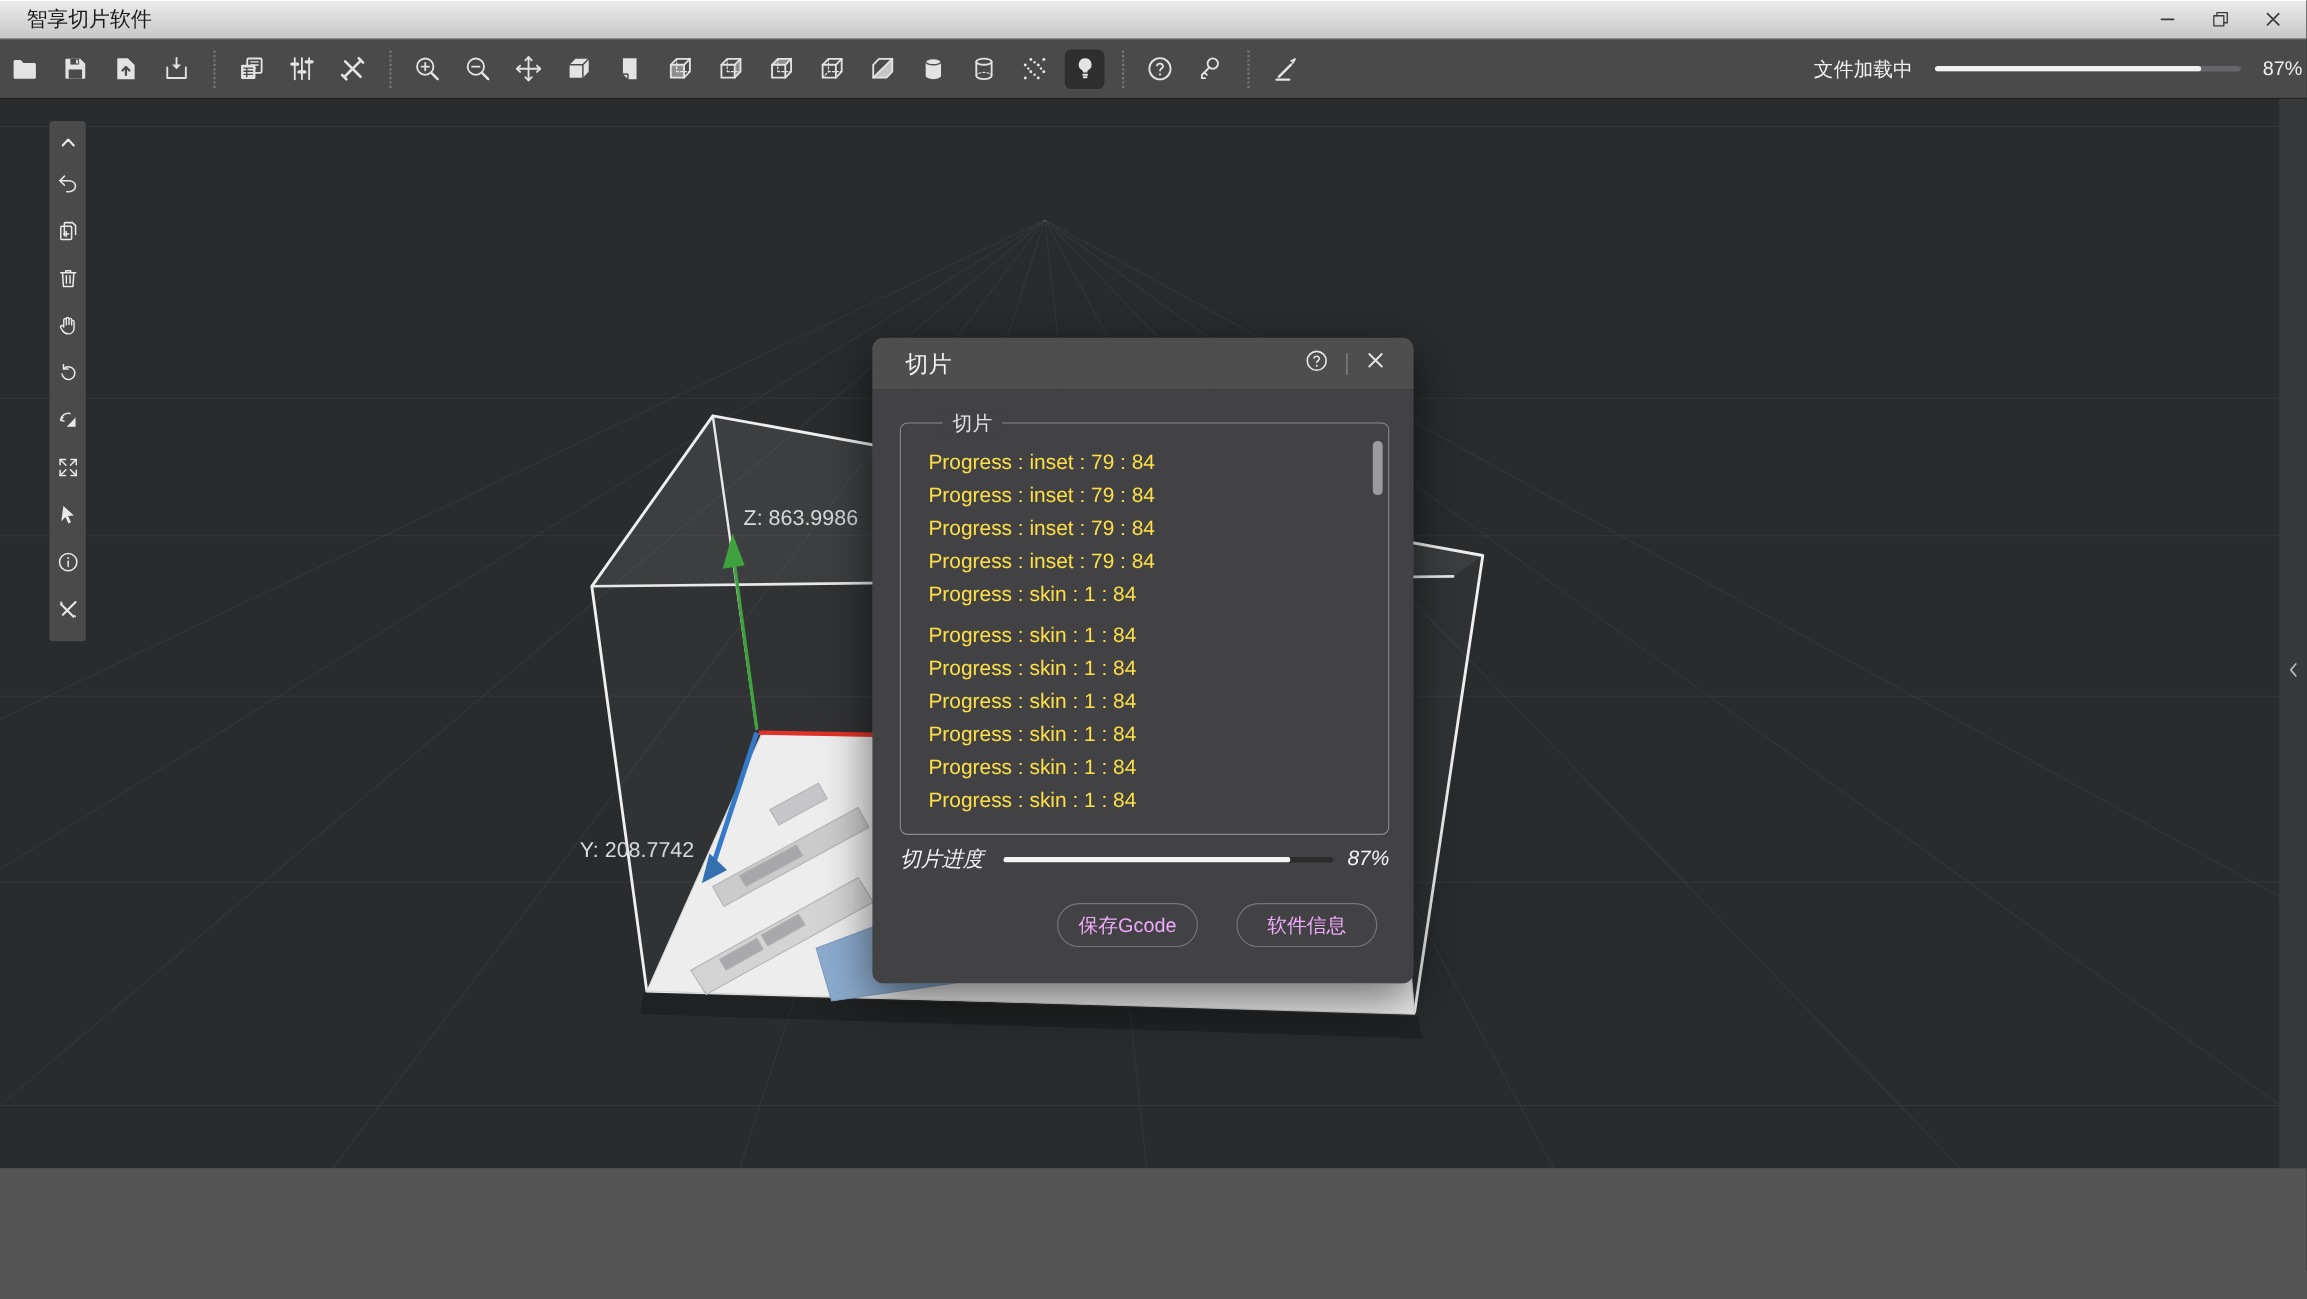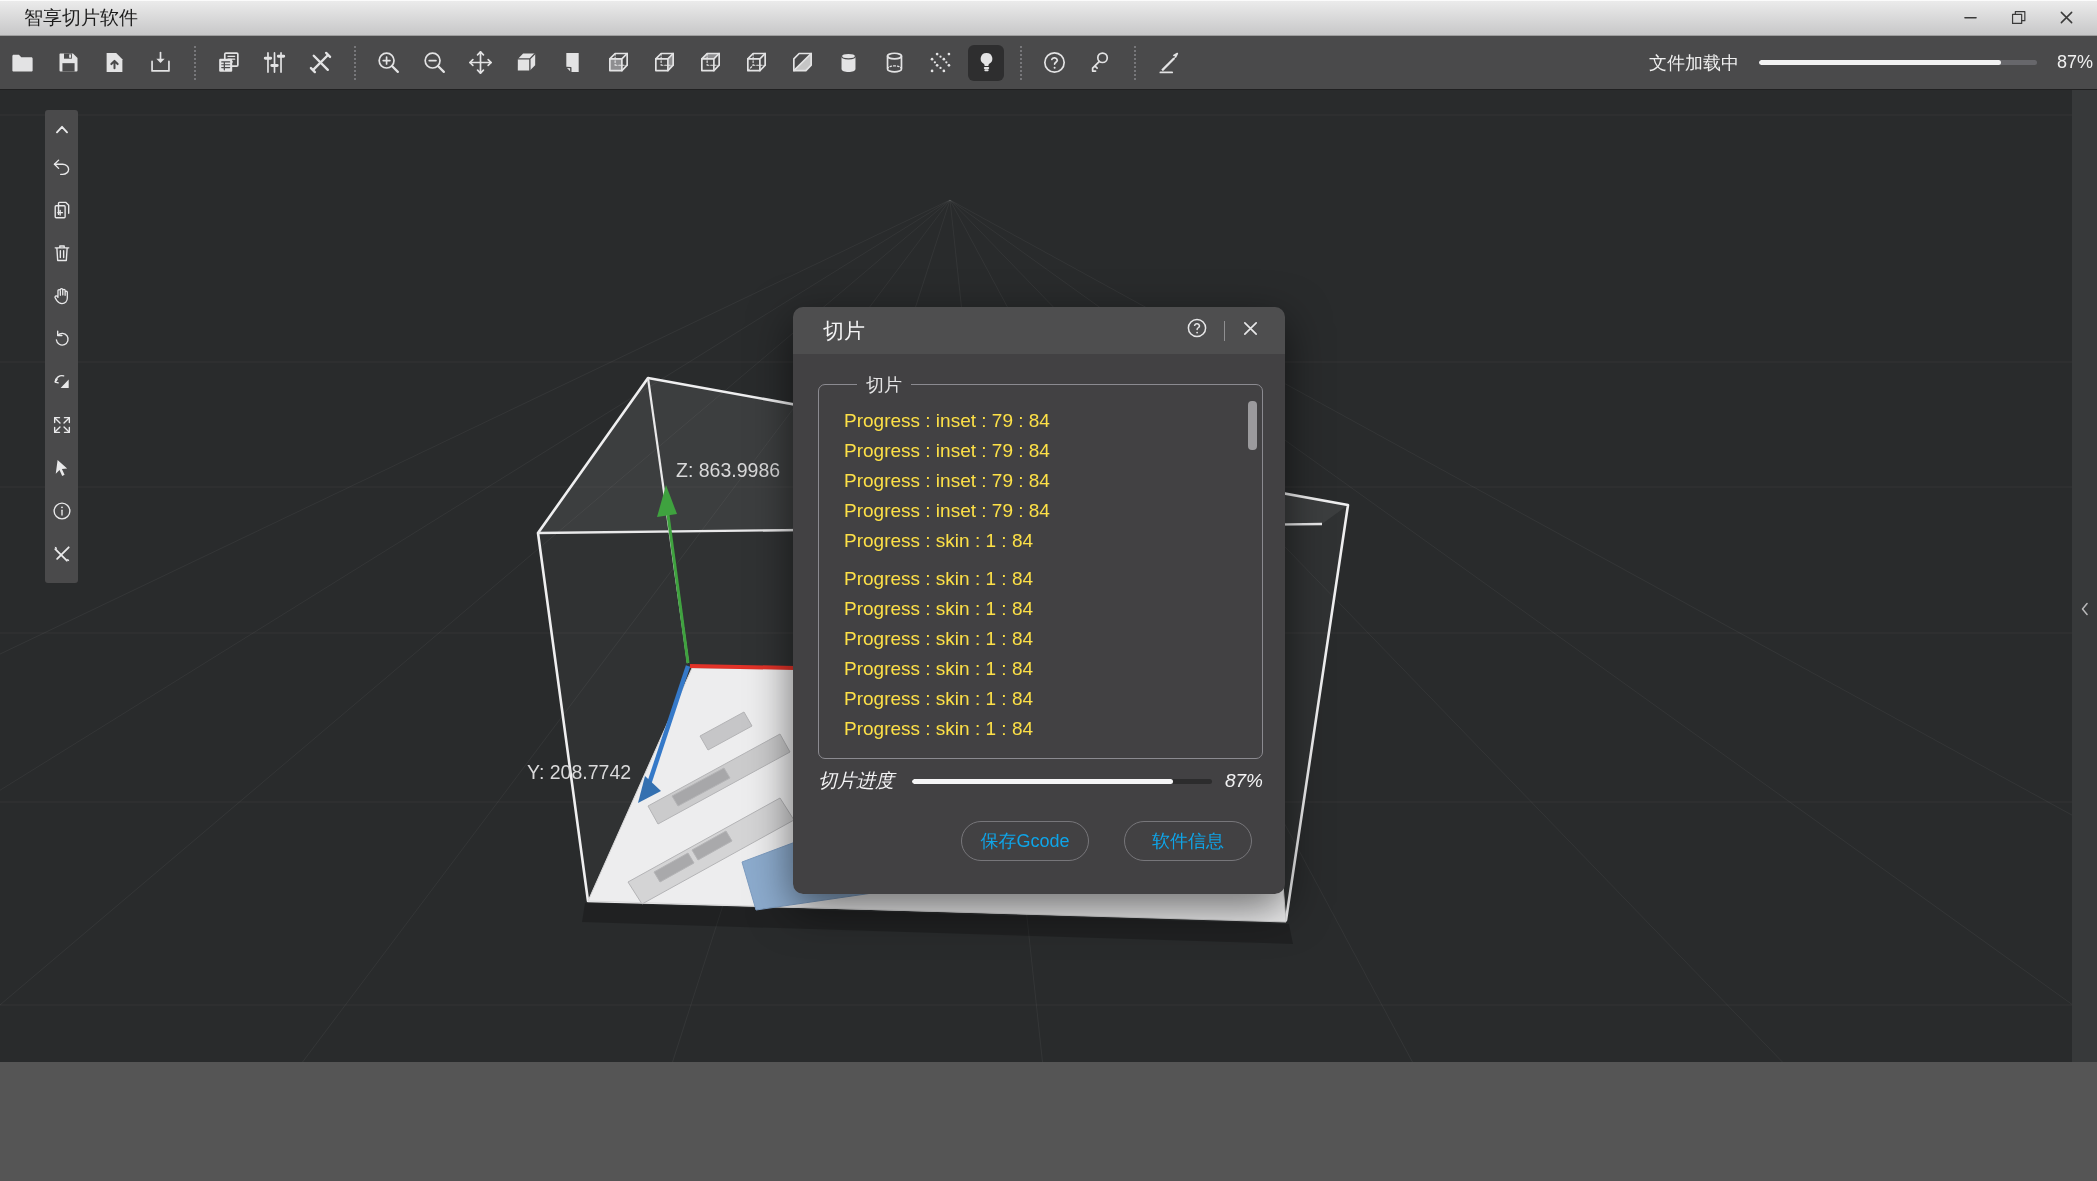--- a/index.html
+++ b/index.html
@@ -83,21 +83,21 @@
   .log-line:nth-child(6){margin-top:8px;}
   .scroll-thumb{position:absolute;right:5px;top:16px;width:9px;height:49px;background:#9b9a9d;border-radius:4px;}
   .progress-row{position:absolute;left:25px;right:22px;top:412px;height:30px;display:flex;align-items:center;color:#f3f3f4;font-size:19px;font-style:italic;}
   .progress-row .plabel{width:94px;}
   .dlg-progress{width:300px;height:5px;background:#2c2c2d;border-radius:3px;overflow:hidden;}
   .dlg-progress .fill{height:100%;background:#f5f5f6;border-radius:3px;}
   .progress-row .pct{margin-left:auto;}
   .btn-row{position:absolute;right:33px;bottom:33px;display:flex;gap:35px;}
   .dlg-btn{
     width:128px;height:40px;border-radius:20px;border:1.5px solid #77767a;background:transparent;
-    color:#0ea5e9;font-size:18px;font-family:inherit;
+    color:#f0abfc;font-size:18px;font-family:inherit;
   }
   
   .bottom-strip{height:9px;background:#cfcfd0;border-top:1px solid #8e8e8f;}
 </style>
 </head>
 <body>
 
 <div class="window">
 
   <div class="titlebar">

